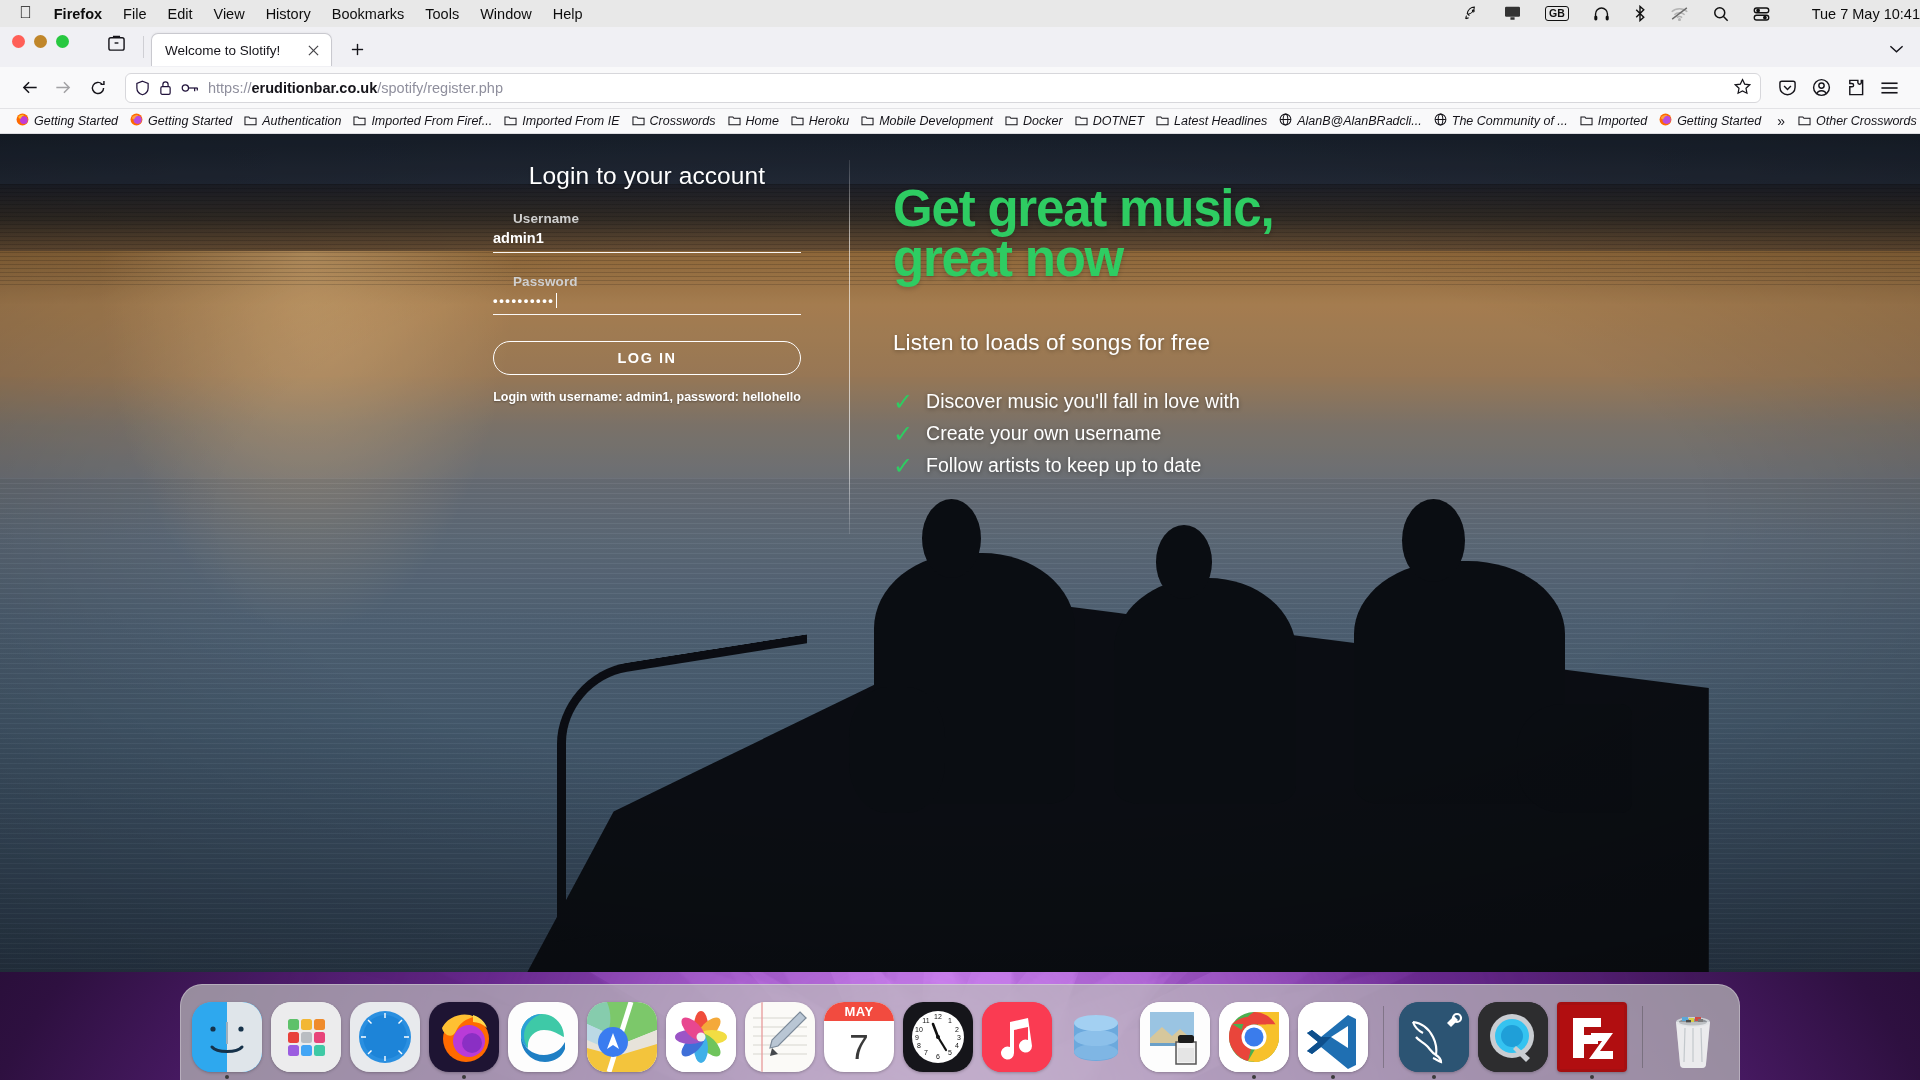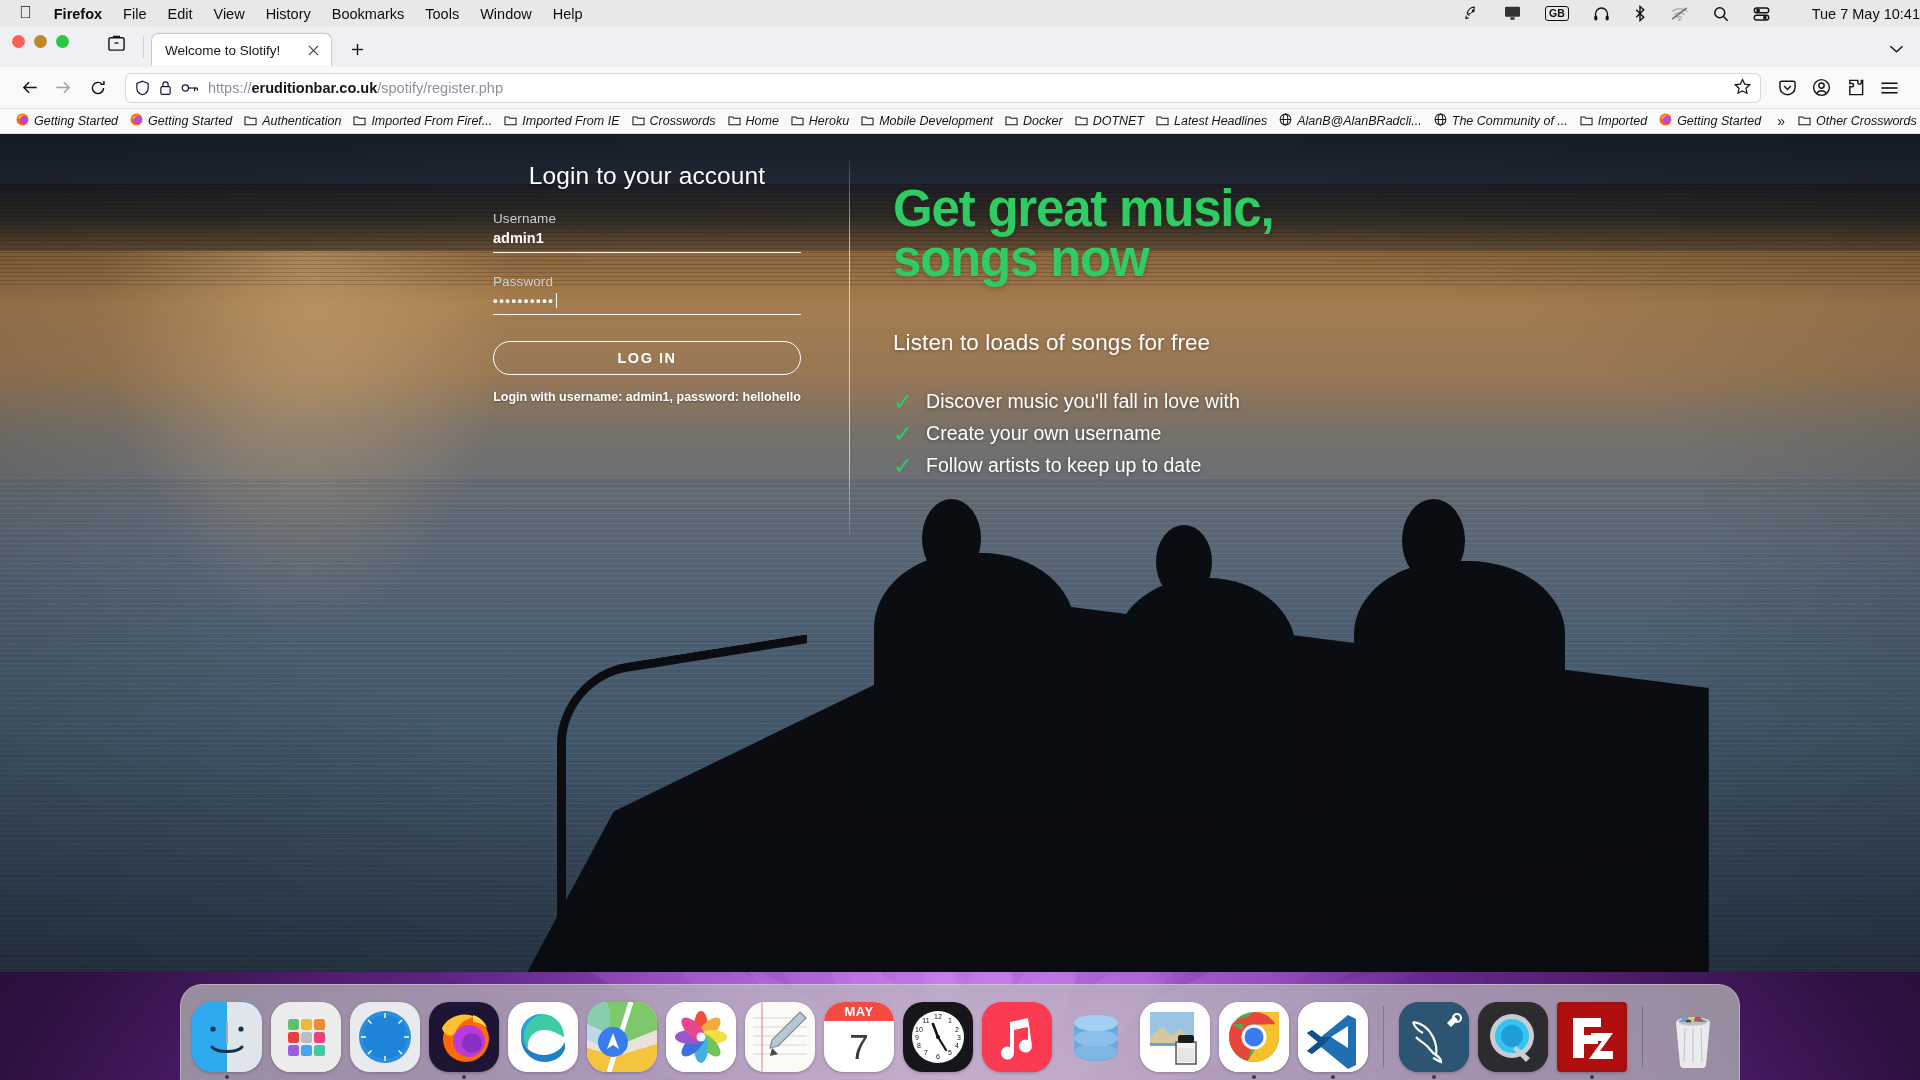--- a/index.html
+++ b/index.html
@@ -149,21 +149,21 @@
 
   
   #overlay { position:absolute; inset:0; }
   #divider { position:absolute; left:849px; top:26px; width:1px; height:374px;
              background:linear-gradient(rgba(255,255,255,.12), rgba(255,255,255,.62) 22%, rgba(255,255,255,.62) 80%, rgba(255,255,255,.12));}
 
   #loginpanel { position:absolute; left:493px; top:28px; width:308px; color:#fff; }
   #login-title { font-size:24.5px; font-weight:400; text-align:center; letter-spacing:.1px;
                  text-shadow:0 1px 3px rgba(0,0,0,.30); }
   .field { margin-top:21px; }
-  .field .lbl { font-size:13.5px; color:#cfcfcf; font-weight:400; letter-spacing:.1px; }
+  .field .lbl { font-size:13.5px; color:#cfcfcf; font-weight:700; letter-spacing:.1px;margin-left:20px; }
   .field .inp { margin-top:4px; font-size:14.5px; color:#fff; font-weight:600;
                 padding-bottom:6px; border-bottom:1px solid rgba(255,255,255,.95);
                 min-height:22px; display:flex; align-items:center;}
   .field .inp.dots { font-size:13px; letter-spacing:1.6px; }
   .caret { display:inline-block; width:1px; height:15px; background:#fff; margin-left:1px; }
   #loginbtn { margin-top:26px; height:34px; border:1.5px solid #fff; border-radius:20px;
               display:flex; align-items:center; justify-content:center;
               font-size:14.5px; letter-spacing:1.5px; font-weight:700; color:#fff; background:transparent; }
   #hinttext { margin-top:15px; text-align:center; font-size:12.5px; font-weight:700; color:#fff;
               text-shadow:0 1px 2px rgba(0,0,0,.35);}
@@ -567,21 +567,21 @@
           </div>
         </div>
 
         <div id="loginbtn">LOG IN</div>
         <div id="hinttext">Login with username: admin1, password: hellohello</div>
       </form>
 
       <div id="marketing">
         <div id="headline">
           <div>Get great music,</div>
-          <div>songs now</div>
+          <div>great now</div>
         </div>
         <div id="subhead">Listen to loads of songs for free</div>
         <div id="bullets">
           <div class="bullet">
             <span class="ck">✓</span>
             <span class="bt">Discover music you'll fall in love with</span>
           </div>
           <div class="bullet">
             <span class="ck">✓</span>
             <span class="bt">Create your own username</span>

